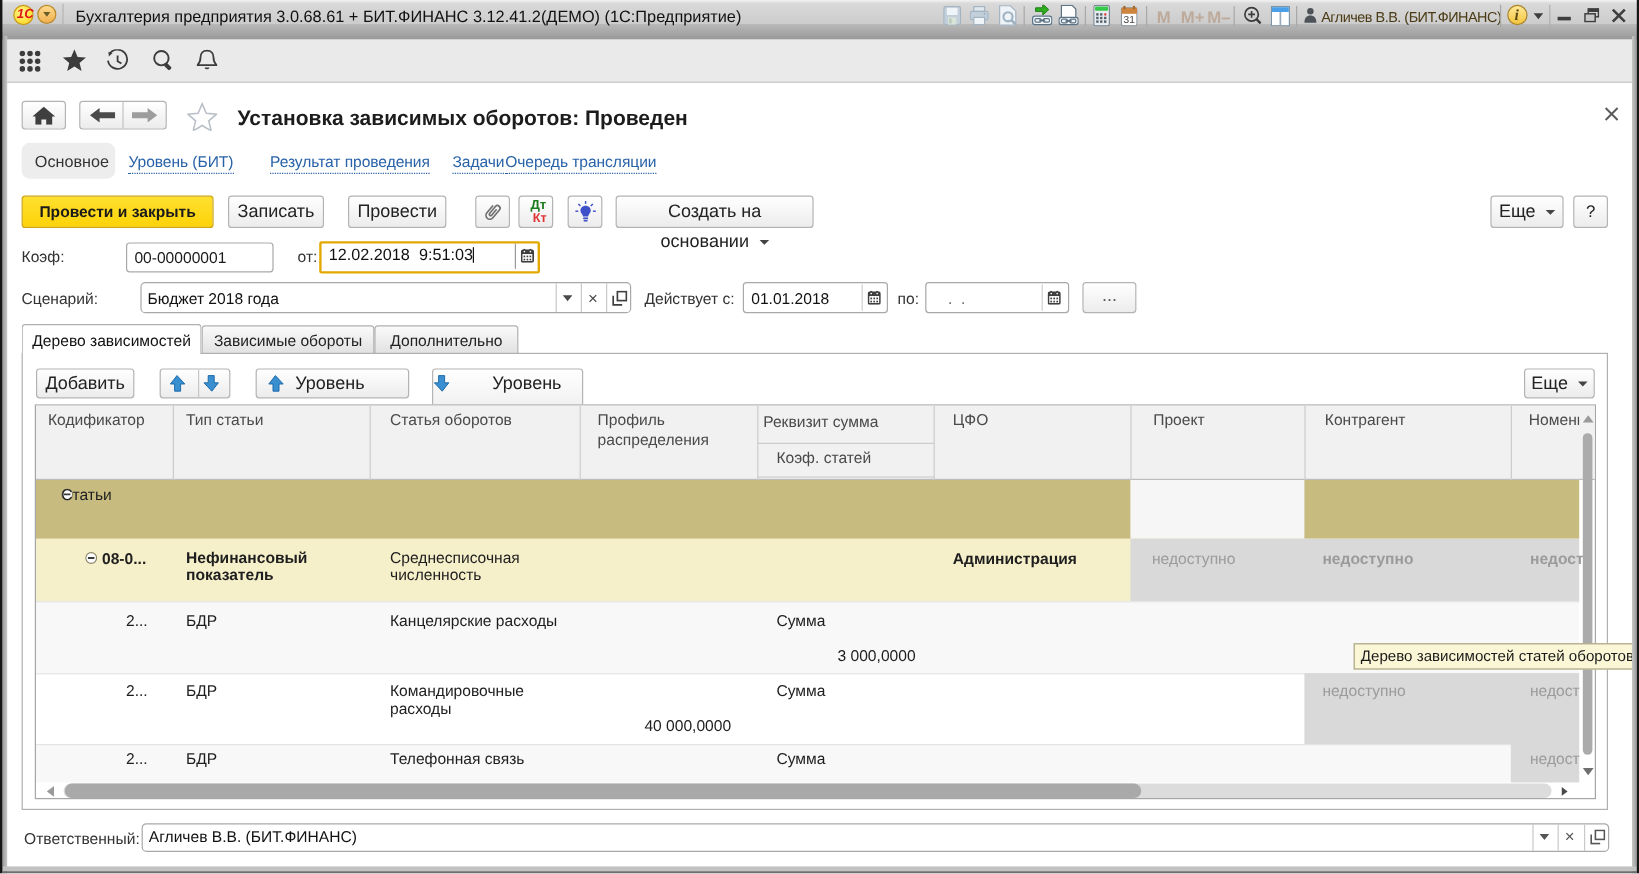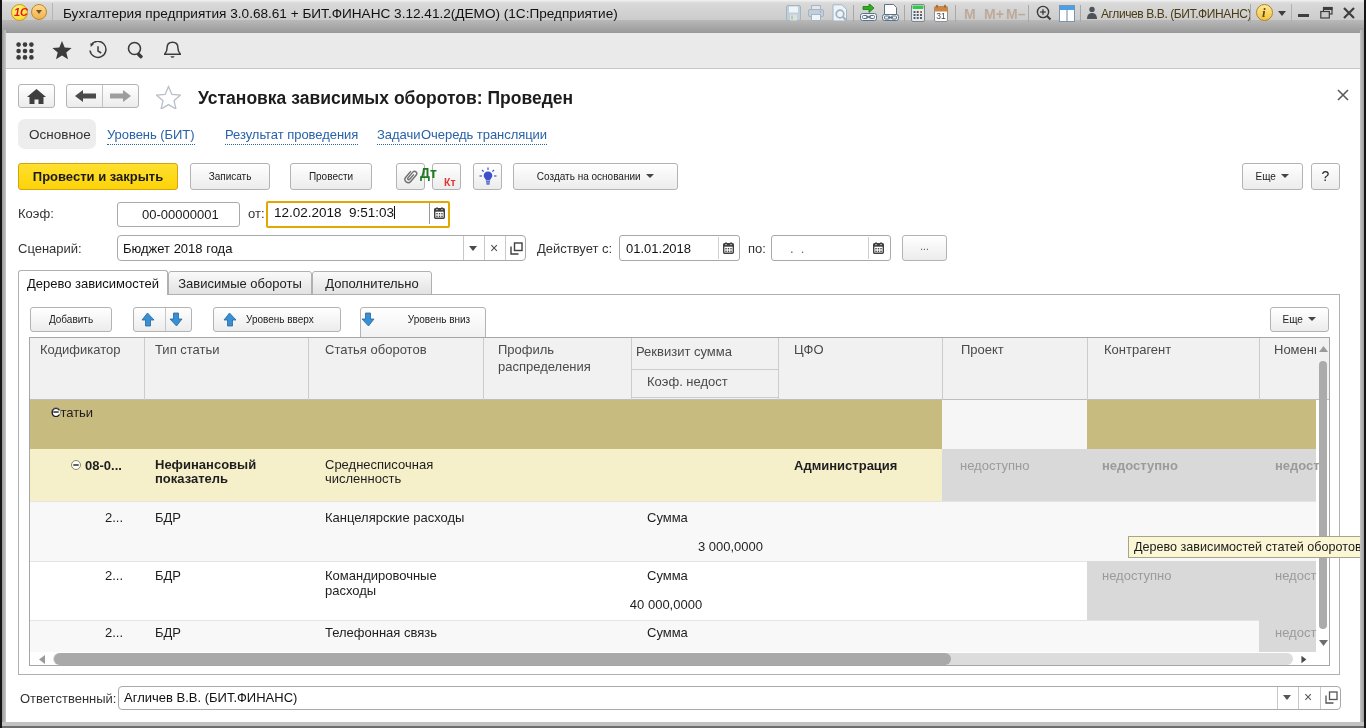--- a/index.html
+++ b/index.html
@@ -1,19 +1,19 @@
 <!DOCTYPE html>
 <html><head><meta charset="utf-8">
 <style>
 *{margin:0;padding:0;box-sizing:border-box}
 html,body{width:1366px;height:728px;overflow:hidden}
 body{font-family:"Liberation Sans",sans-serif;position:relative;background:#fff}
 .abs{position:absolute}
 .lbl{font-size:13px;color:#333}
-.btn{position:absolute;background:linear-gradient(#ffffff,#ececec);border:1px solid #b3b3b3;border-radius:3px;font-size:10px;color:#222;text-align:center}
+.btn{position:absolute;background:linear-gradient(#ffffff,#ececec);border:1px solid #b3b3b3;border-radius:3px;font-size:15px;color:#222;text-align:center}
 .inp{position:absolute;background:#fff;border:1px solid #a9a9a9;border-radius:3px;font-size:13px;color:#1a1a1a}
 .hd{font-size:13px;color:#4a4a4a;line-height:16.5px}
 .na{font-size:13px;color:#9b9b9b}
 </style></head>
 <body>
 
 <div class="abs" style="left:0;top:0;width:2px;height:728px;background:#161616;z-index:50"></div>
 <div class="abs" style="left:1364px;top:0;width:2px;height:728px;background:#161616;z-index:50"></div>
 <div class="abs" style="left:2px;top:30px;width:4px;height:698px;background:linear-gradient(90deg,#9a9a9a,#c6c6c6);z-index:49"></div>
 <div class="abs" style="left:1360px;top:30px;width:4px;height:698px;background:linear-gradient(90deg,#c6c6c6,#9a9a9a);z-index:49"></div>
@@ -191,21 +191,21 @@
 
 <div id="cmdrow">
 <div class="abs" style="left:18px;top:163px;width:160px;height:27px;background:linear-gradient(#ffe030,#fdd308);border:1px solid #cfa40c;border-radius:3px;text-align:center;font-size:13px;font-weight:bold;color:#1a1a1a;line-height:25px">Провести и закрыть</div>
 <div class="btn" style="left:190px;top:163px;width:80px;height:27px;line-height:25px">Записать</div>
 <div class="btn" style="left:290px;top:163px;width:82px;height:27px;line-height:25px">Провести</div>
 <div class="btn" style="left:396px;top:163px;width:29px;height:27px"></div>
 <svg class="abs" style="left:403px;top:168px" width="16" height="17" viewBox="0 0 16 17">
       <path d="M4.5 4.5 L4.5 12.5 A 3.2 3.2 0 0 0 11 12.5 L11 4 A 2.2 2.2 0 0 0 6.6 4 L6.6 11.5 A 1.1 1.1 0 0 0 8.8 11.5 L8.8 5" fill="none" stroke="#707070" stroke-width="1.4" transform="rotate(40 8 8.5)"></path>
     </svg>
 <div class="btn" style="left:432px;top:163px;width:29px;height:27px"></div>
-<div class="abs" style="left:420px;top:165px;font-size:14px;font-weight:bold;color:#1e7a1e">Дт</div>
+<div class="abs" style="left:442px;top:165px;font-size:11px;font-weight:bold;color:#1e7a1e">Дт</div>
 <div class="abs" style="left:444px;top:176px;font-size:10.5px;font-weight:bold;color:#e03434">Кт</div>
 <div class="btn" style="left:473px;top:163px;width:29px;height:27px"></div>
 <svg class="abs" style="left:479px;top:167px" width="18" height="19" viewBox="0 0 18 19">
       <g fill="#3f51c8">
         <path d="M9 4.5c2.6 0 4.3 1.8 4.3 4 0 1.6-.9 2.4-1.5 3.2-.4.5-.6 1-.7 1.8H6.9c-.1-.8-.3-1.3-.7-1.8-.6-.8-1.5-1.6-1.5-3.2 0-2.2 1.7-4 4.3-4z"></path>
         <rect x="7" y="14.2" width="4" height="1.4"></rect>
         <rect x="7.4" y="16.2" width="3.2" height="1.4"></rect>
         <rect x="8.4" y="0.5" width="1.2" height="2.4"></rect>
         <rect x="8.4" y="0.5" width="1.2" height="2.4" transform="rotate(45 9 9)"></rect>
         <rect x="8.4" y="0.5" width="1.2" height="2.4" transform="rotate(-45 9 9)"></rect>
@@ -213,21 +213,21 @@
         <rect x="8.4" y="0.5" width="1.2" height="2.4" transform="rotate(-90 9 9)"></rect>
       </g>
     </svg>
 <div class="btn" style="left:513px;top:163px;width:165px;height:27px;line-height:25px">Создать на основании&nbsp;&nbsp;<span style="display:inline-block;width:0;height:0;border-left:4px solid transparent;border-right:4px solid transparent;border-top:4px solid #444;vertical-align:2px"></span></div>
 <div class="btn" style="left:1242px;top:163px;width:61px;height:27px;line-height:25px">Еще&nbsp;&nbsp;<span style="display:inline-block;width:0;height:0;border-left:4px solid transparent;border-right:4px solid transparent;border-top:4px solid #444;vertical-align:2px"></span></div>
 <div class="btn" style="left:1311px;top:163px;width:29px;height:27px;line-height:25px;font-size:14px">?</div>
 </div>
 
 <div id="formrows">
 <div class="abs lbl" style="left:18px;top:206px">Коэф:</div>
-<div class="inp" style="left:117px;top:202px;width:123px;height:25px;line-height:23px;padding-left:24px">00-00000001</div>
+<div class="inp" style="left:105px;top:202px;width:123px;height:25px;line-height:23px;padding-left:6px">00-00000001</div>
 <div class="abs lbl" style="left:248px;top:206px">от:</div>
 <div class="abs" style="left:266px;top:201px;width:184px;height:27px;background:#fff;border:2px solid #e3a800;border-radius:2px"></div>
 <div class="abs" style="left:274px;top:205px;font-size:13.5px;color:#111">12.02.2018&nbsp; 9:51:03<span style="display:inline-block;width:1px;height:13px;background:#111;vertical-align:-2px"></span></div>
 <div class="abs" style="left:429px;top:203px;width:1px;height:21px;background:#9a9a9a"></div>
 <svg class="abs" style="left:434px;top:207px" width="11" height="12" viewBox="0 0 11 12">
       <rect x="0.7" y="1.7" width="9.6" height="9.6" rx="1" fill="#fff" stroke="#3f3f3f" stroke-width="1.4"></rect>
       <rect x="0.7" y="1.7" width="9.6" height="3" fill="#3f3f3f"></rect>
       <rect x="2.2" y="0.4" width="1.6" height="2" fill="#3f3f3f"></rect>
       <rect x="7.2" y="0.4" width="1.6" height="2" fill="#3f3f3f"></rect>
       <circle cx="3" cy="2.6" r="0.7" fill="#fff"></circle>
@@ -332,21 +332,21 @@
 <div class="abs" style="left:601px;top:31px;width:148px;height:1px;background:#cccccc"></div>
 <div class="abs" style="left:601px;top:59px;width:148px;height:1px;background:#cccccc"></div>
 <div class="abs" style="left:912px;top:0;width:1px;height:62px;background:#cccccc"></div>
 <div class="abs" style="left:1057px;top:0;width:1px;height:62px;background:#cccccc"></div>
 <div class="abs" style="left:1229px;top:0;width:1px;height:62px;background:#cccccc"></div>
 <div class="abs hd" style="left:10px;top:4px">Кодификатор</div>
 <div class="abs hd" style="left:125px;top:4px">Тип статьи</div>
 <div class="abs hd" style="left:295px;top:4px">Статья оборотов</div>
 <div class="abs hd" style="left:468px;top:4px">Профиль<br>распределения</div>
 <div class="abs hd" style="left:606px;top:6px">Реквизит сумма</div>
-<div class="abs hd" style="left:617px;top:36px">Коэф. недост</div>
+<div class="abs hd" style="left:617px;top:36px">Коэф. статей</div>
 <div class="abs hd" style="left:764px;top:4px">ЦФО</div>
 <div class="abs hd" style="left:931px;top:4px">Проект</div>
 <div class="abs hd" style="left:1074px;top:4px">Контрагент</div>
 <div class="abs hd" style="left:1244px;top:4px;width:42px;overflow:hidden;white-space:nowrap">Номенкл</div>
 
 <div class="abs" style="left:0;top:62px;width:1286px;height:49px;background:#c7bb80"></div>
 <div class="abs" style="left:912px;top:62px;width:145px;height:49px;background:#f6f6f6"></div>
 <svg class="abs" style="left:21px;top:69px" width="10" height="10" viewBox="0 0 10 10">
       <circle cx="5" cy="5" r="4.5" fill="#fff" stroke="#8a8668"></circle>
       <line x1="2.3" y1="5" x2="7.7" y2="5" stroke="#3a3a3a" stroke-width="1.6"></line>
@@ -370,21 +370,21 @@
 <div class="abs" style="left:125px;top:172px">БДР</div>
 <div class="abs" style="left:295px;top:172px">Канцелярские расходы</div>
 <div class="abs" style="left:617px;top:172px">Сумма</div>
 <div class="abs" style="left:533px;top:201px;width:200px;text-align:right">3 000,0000</div>
 <div class="abs" style="left:0;top:223px;width:1286px;height:59px;background:#ffffff;border-top:1px solid #e4e4e4"></div>
 <div class="abs" style="left:1057px;top:223px;width:229px;height:59px;background:#d9d9d9"></div>
 <div class="abs" style="left:75px;top:230px">2...</div>
 <div class="abs" style="left:125px;top:230px">БДР</div>
 <div class="abs" style="left:295px;top:230px;line-height:15px">Командировочные<br>расходы</div>
 <div class="abs" style="left:617px;top:230px">Сумма</div>
-<div class="abs" style="left:536px;top:259px;width:200px;text-align:center">40 000,0000</div>
+<div class="abs" style="left:507px;top:259px;width:200px;text-align:left">40 000,0000</div>
 <div class="abs na" style="left:1072px;top:230px">недоступно</div>
 <div class="abs na" style="left:1245px;top:230px">недост</div>
 <div class="abs" style="left:0;top:282px;width:1286px;height:32px;background:#f8f8f8;border-top:1px solid #e4e4e4"></div>
 <div class="abs" style="left:1229px;top:282px;width:57px;height:32px;background:#d9d9d9"></div>
 <div class="abs" style="left:75px;top:287px">2...</div>
 <div class="abs" style="left:125px;top:287px">БДР</div>
 <div class="abs" style="left:295px;top:287px">Телефонная связь</div>
 <div class="abs" style="left:617px;top:287px">Сумма</div>
 <div class="abs na" style="left:1245px;top:287px">недост</div>
 

